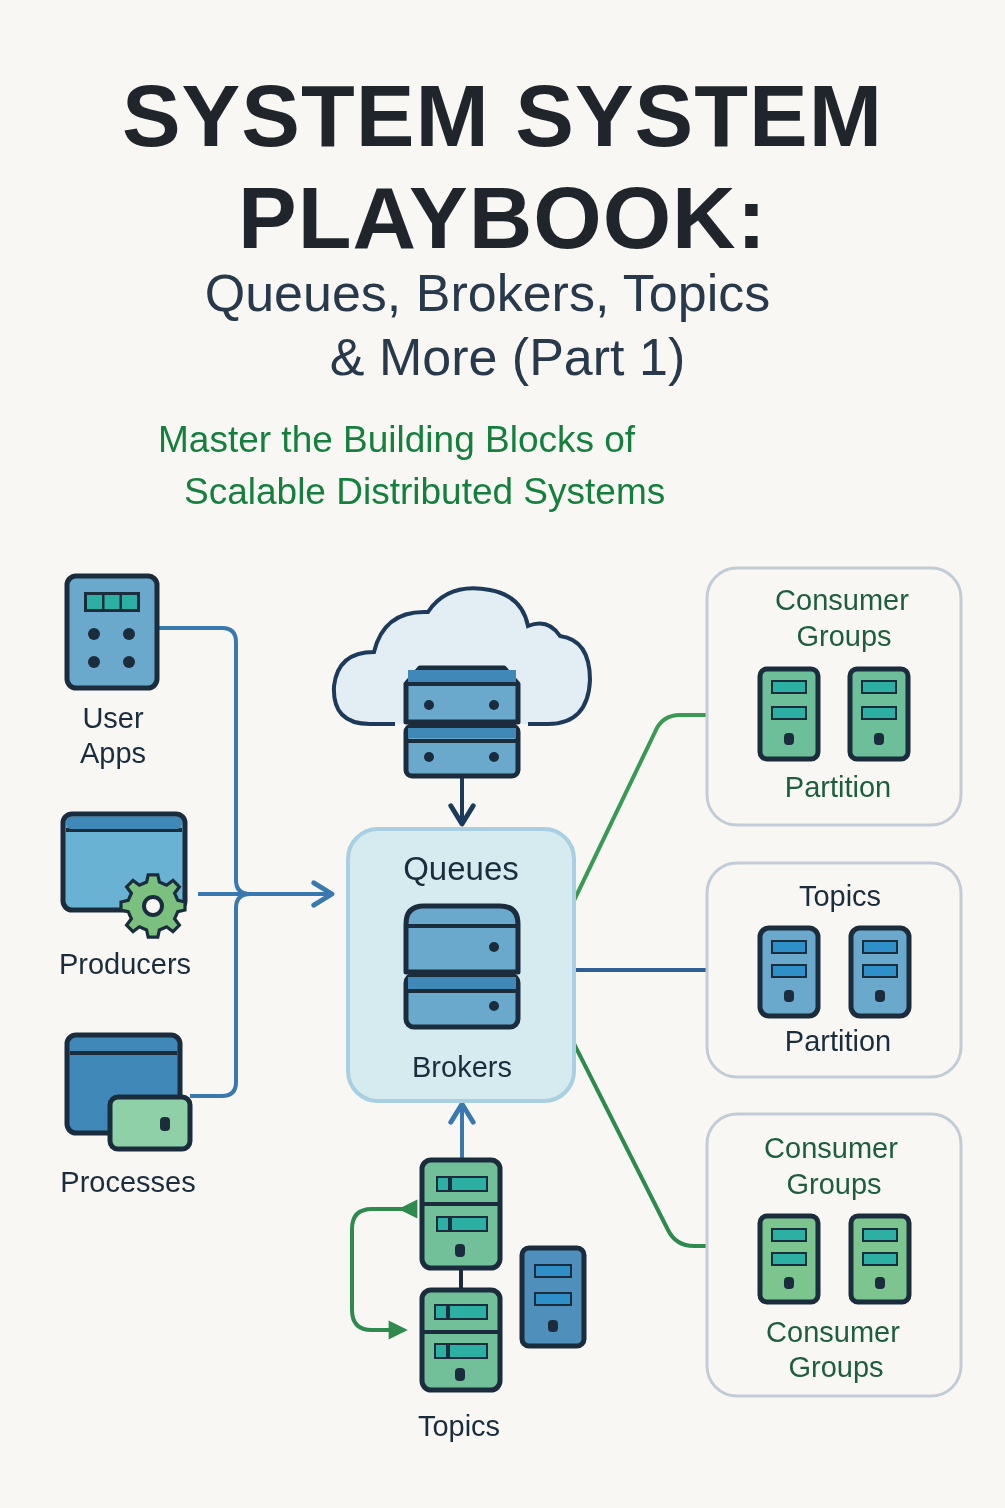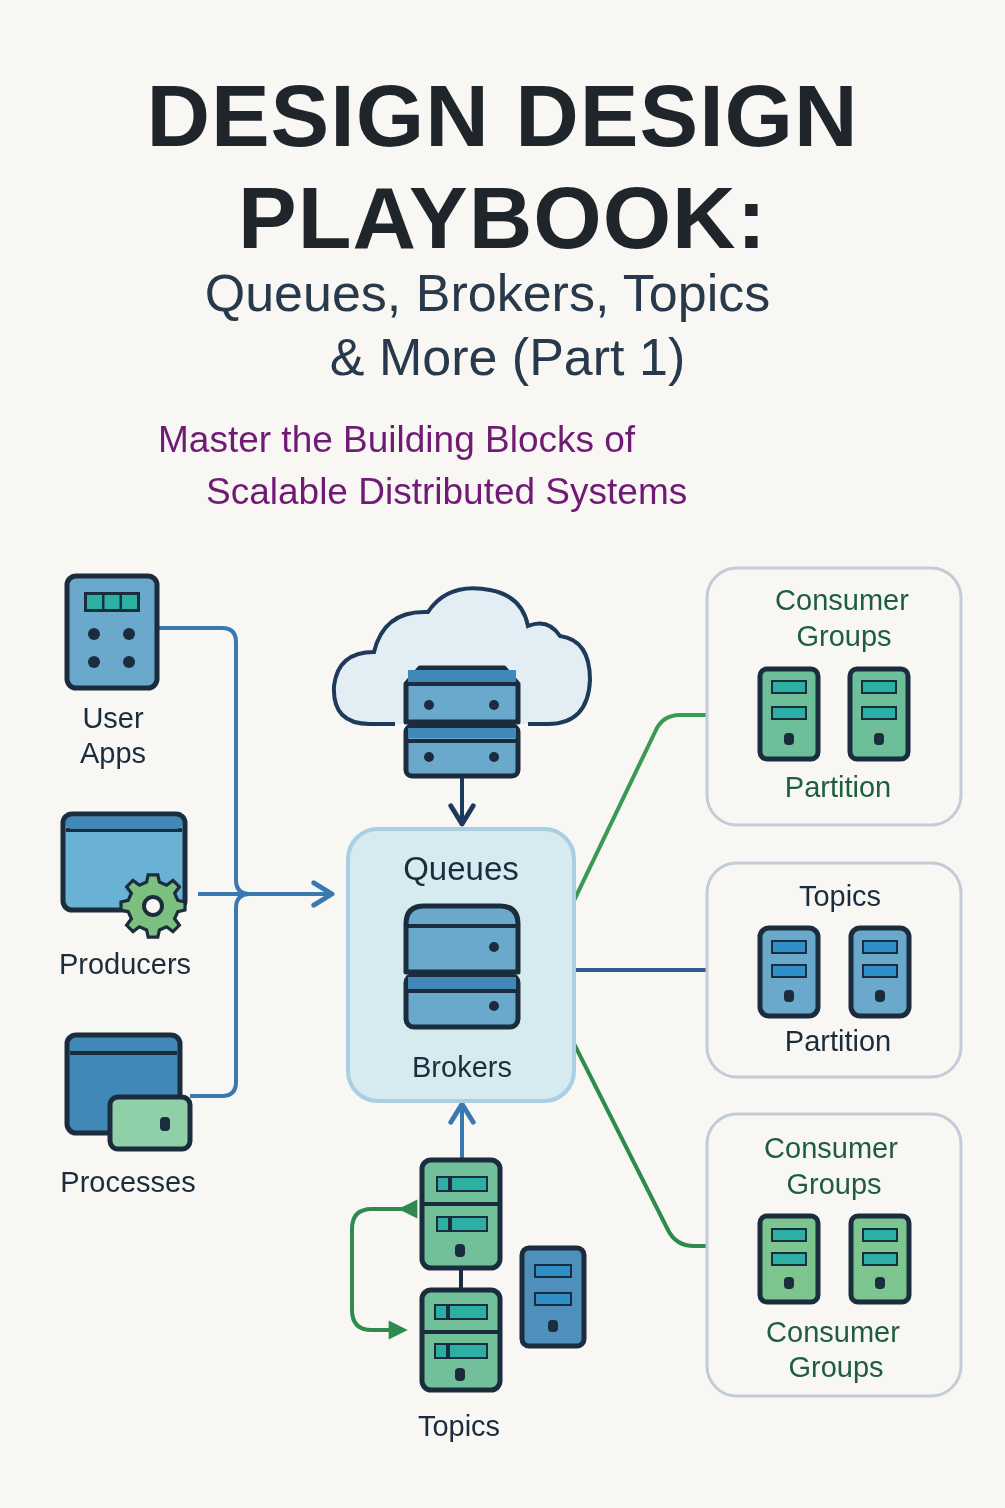--- a/index.html
+++ b/index.html
@@ -1,31 +1,31 @@
 <!DOCTYPE html>
 <html><head>
 <meta charset="utf-8">
 <style>
   html,body{margin:0;padding:0;}
   body{width:1005px;height:1508px;background:#f8f7f4;position:relative;overflow:hidden;font-family:"Liberation Sans","DejaVu Sans",sans-serif;}
   .title{position:absolute;left:0;width:1005px;text-align:center;font-weight:700;color:#1f252b;font-size:88px;letter-spacing:1px;line-height:92px;}
   .subtitle{position:absolute;left:0;width:1005px;text-align:center;color:#27394a;font-size:52px;line-height:62px;}
-  .tagline{position:absolute;color:#701a75;font-size:37px;line-height:50px;}
+  .tagline{position:absolute;color:#15803d;font-size:37px;line-height:50px;}
   svg#diagram{position:absolute;left:0;top:0;}
   .lbl{font-family:"Liberation Sans","DejaVu Sans",sans-serif;}
 </style>
 </head>
 <body>
 
-<div class="title" style="top:70px;">DESIGN DESIGN</div>
+<div class="title" style="top:70px;">SYSTEM SYSTEM</div>
 <div class="title" style="top:172px;">PLAYBOOK:</div>
 <div class="subtitle" style="top:262px;left:-15px;">Queues, Brokers, Topics</div>
 <div class="subtitle" style="top:326px;left:5px;">&amp; More (Part 1)</div>
 <div class="tagline" style="top:415px;left:158px;">Master the Building Blocks of</div>
-<div class="tagline" style="top:467px;left:206px;">Scalable Distributed Systems</div>
+<div class="tagline" style="top:467px;left:184px;">Scalable Distributed Systems</div>
 
 <svg id="diagram" width="1005" height="1508" viewBox="0 0 1005 1508">
   <defs>
     <marker id="arrBlue" viewBox="0 0 20 20" refX="16" refY="10" markerWidth="7" markerHeight="7" orient="auto">
       <path d="M3,2 L16,10 L3,18" fill="none" stroke="#3a78b0" stroke-width="3.5" stroke-linecap="round" stroke-linejoin="round"></path>
     </marker>
     <marker id="arrBlueDark" viewBox="0 0 20 20" refX="16" refY="10" markerWidth="7" markerHeight="7" orient="auto">
       <path d="M3,2 L16,10 L3,18" fill="none" stroke="#1d3a5a" stroke-width="3.5" stroke-linecap="round" stroke-linejoin="round"></path>
     </marker>
     <marker id="arrGreen" viewBox="0 0 20 20" refX="16" refY="10" markerWidth="7" markerHeight="7" orient="auto">

